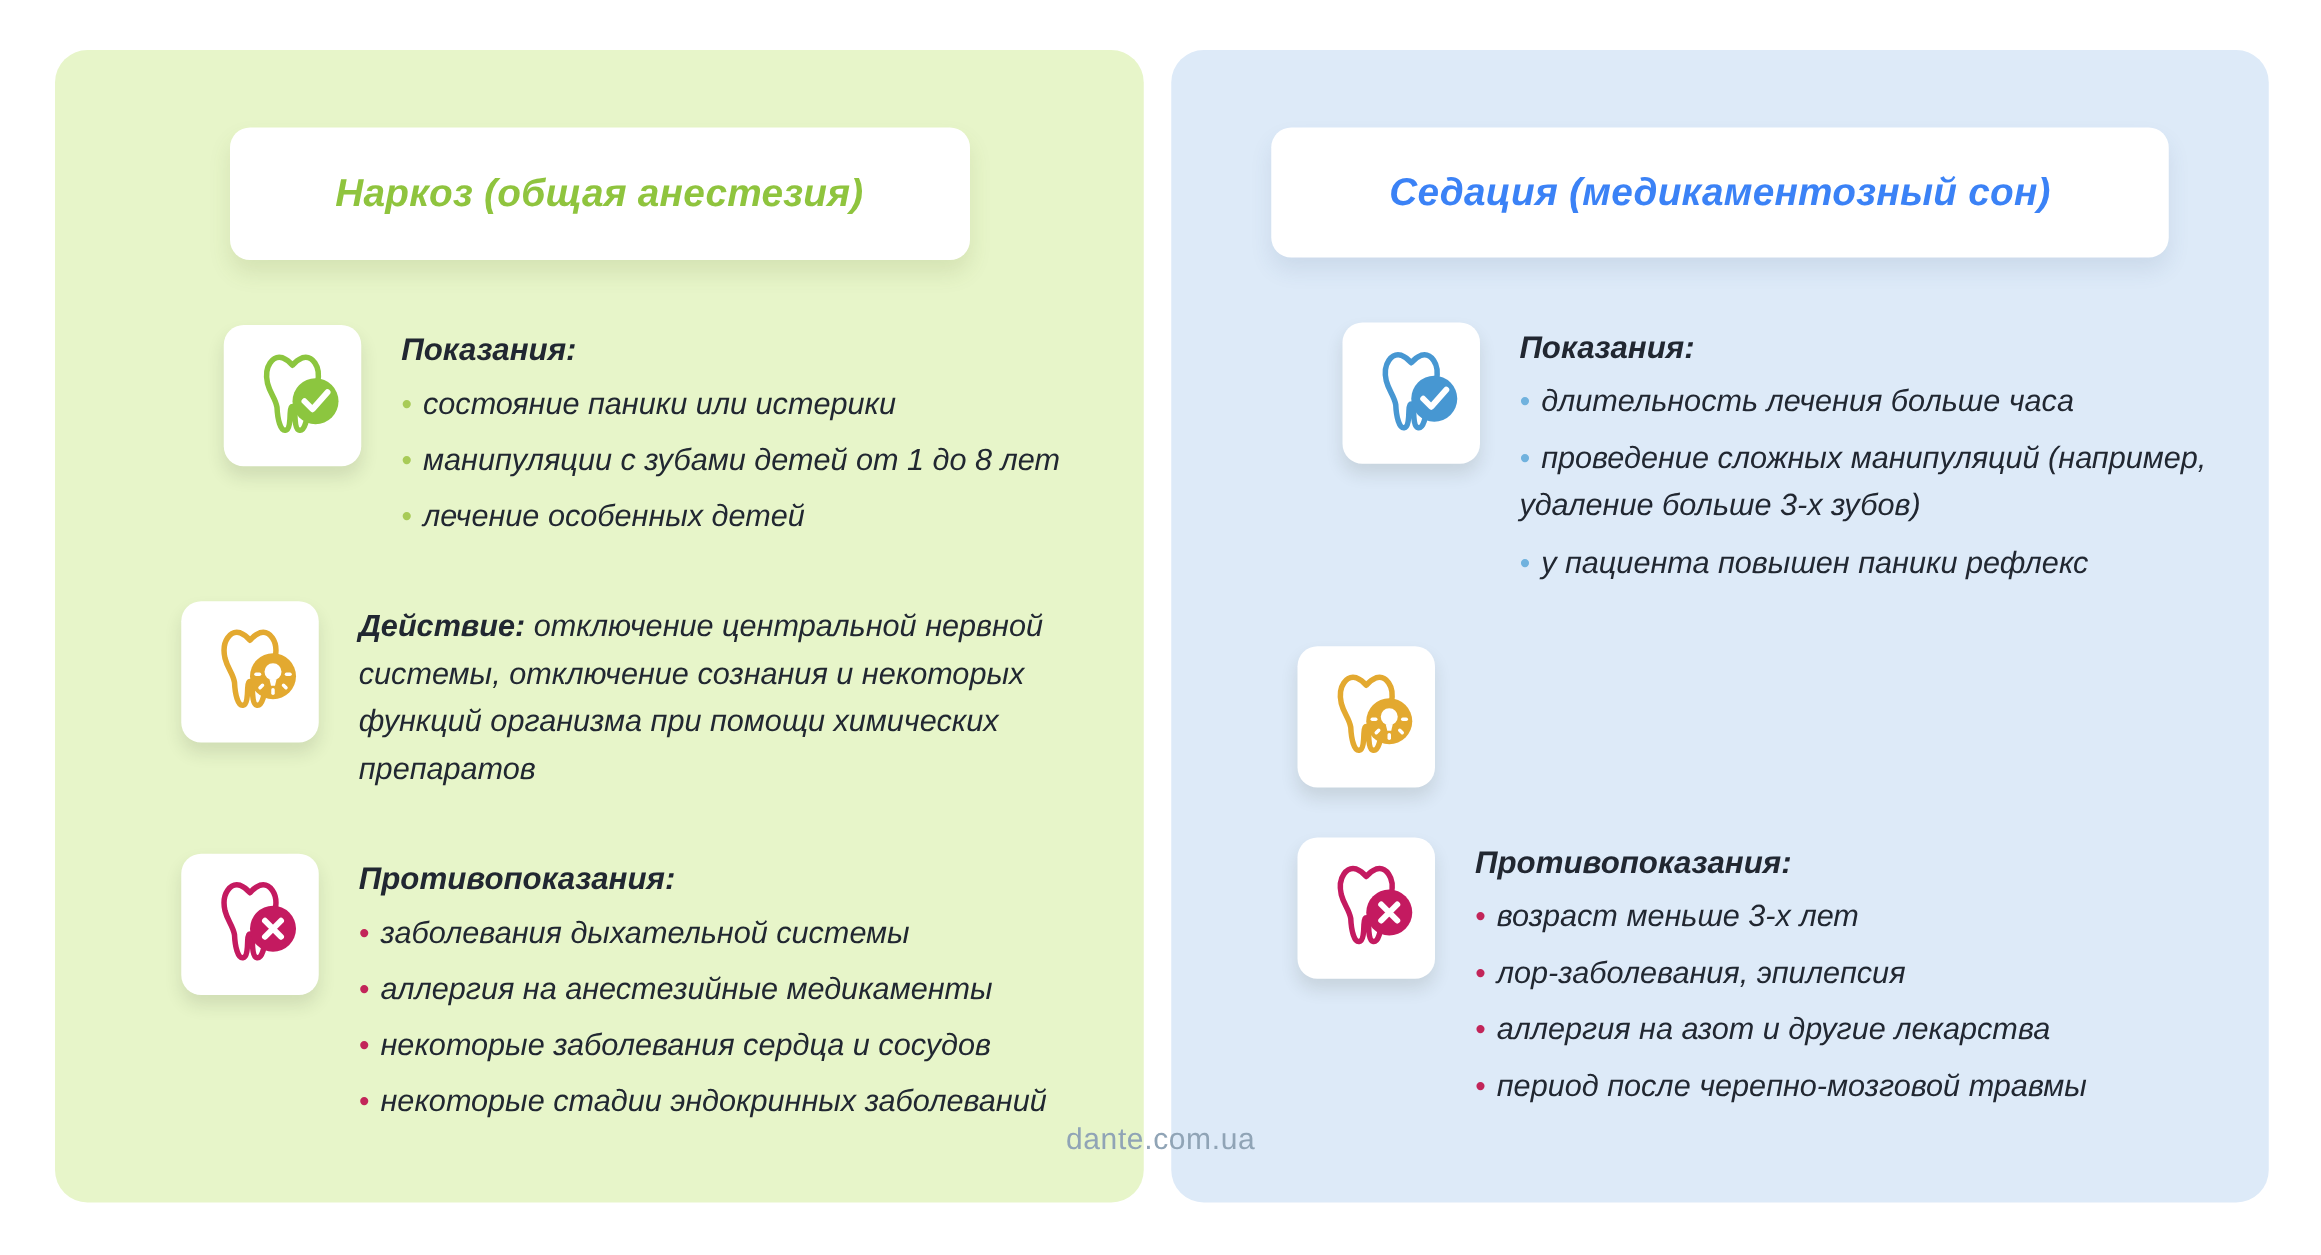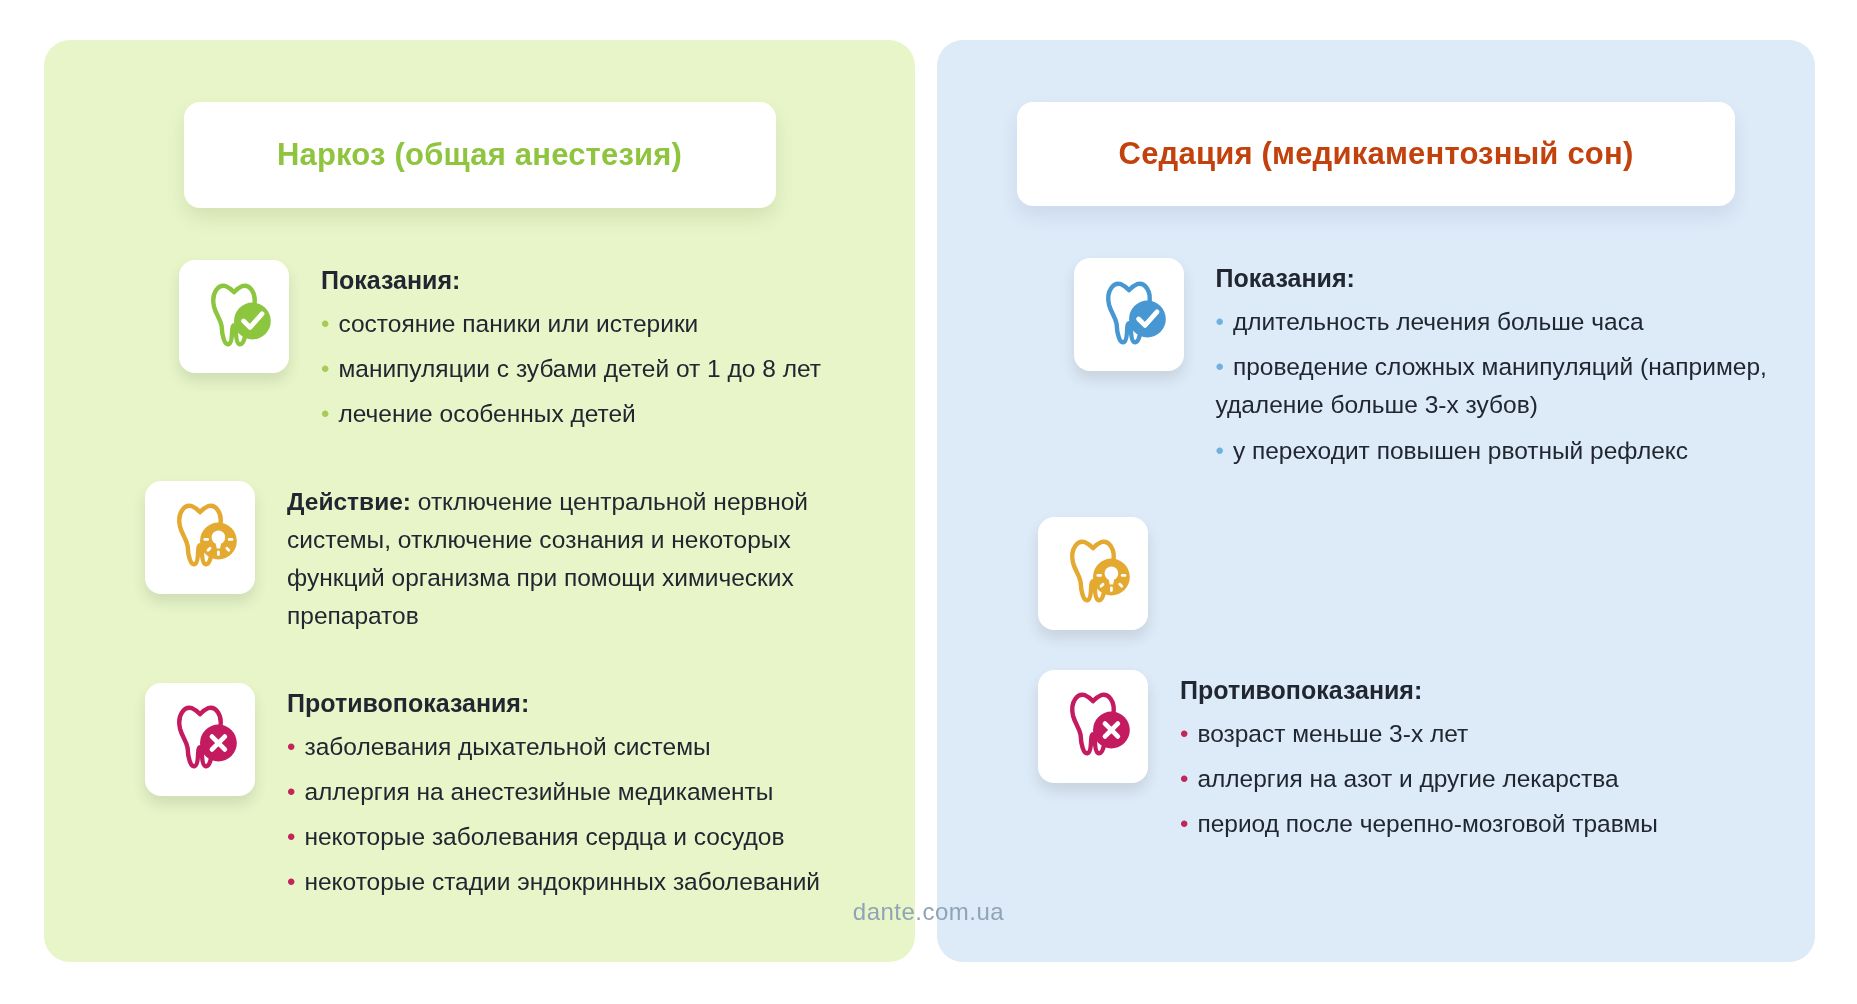--- a/index.html
+++ b/index.html
@@ -1,31 +1,31 @@
 <!DOCTYPE html>
 <html><head>
 <meta charset="utf-8">
 <style>
   * { margin:0; padding:0; box-sizing:border-box; }
   html,body { background:#ffffff; }
   body { font-family:"Liberation Sans","DejaVu Sans",sans-serif; }
   .stage { position:relative; width:1857px; height:1004px; background:#ffffff; overflow:hidden; }
 
-  .panel { position:absolute; top:40px; height:922px; border-radius:26px; }
+  .panel { position:absolute; top:40px; height:922px; border-radius:26px;font-style:italic; }
   .panel.left  { left:44px;  width:871px; background:#e7f5c9; }
   .panel.right { left:937px; width:878px; background:#ddeaf8; }
 
   .title-card { margin:62px auto 0; background:#ffffff; border-radius:16px;
                 display:flex; align-items:center; justify-content:center;
                 box-shadow:0 10px 18px rgba(60,80,40,0.10); }
   .panel.left  .title-card { width:592px; height:106px; box-shadow:0 10px 18px rgba(90,110,40,0.13); }
   .panel.right .title-card { width:718px; height:104px; box-shadow:0 10px 18px rgba(50,80,120,0.10); }
   .title-text { font-size:31px; font-weight:700; letter-spacing:0.2px; }
   .panel.left  .title-text { color:#8fc43e; }
-  .panel.right .title-text { color:#c2410c; }
+  .panel.right .title-text { color:#3b82f6; }
 
   .section { display:flex; align-items:flex-start; gap:32px; margin-left:101px; margin-top:40px; }
   .section.first { margin-top:52px;justify-content:center; }
 
   .icon-card { flex:none; width:110px; height:113px; background:#ffffff; border-radius:16px;
                display:flex; align-items:center; justify-content:center;
                box-shadow:0 8px 14px rgba(40,50,30,0.12); }
 
   .text-col { padding-top:2px; }
   .panel.left  .text-col { width:560px; }
@@ -124,21 +124,21 @@
         <svg class="tooth" width="88" height="88" viewBox="0 0 110 110">
           <path class="tooth-path stroke-blue" d="M30 42 C26 24 36 14 45 16.5 C50 18.5 52.5 21 55 24 C57.5 21 60 18.5 65 16.5 C74 14 84 24 80 42 C77.5 52 72 57 70.5 66 C70 78 67 90 62 89 C58 88.5 57.5 79 57.3 72 C57 63 53 63 52.7 72 C52.5 79 52 88.5 48 89 C43 90 40 78 39.5 66 C38 57 32.5 52 30 42 Z"></path>
           <circle class="fill-blue" cx="78" cy="60" r="23"></circle>
           <path class="glyph" d="M67 60 L75 68 L90 51"></path>
         </svg>
       </div>
       <div class="text-col">
         <div class="sec-heading">Показания:</div>
         <p><span class="dot blue">•</span><span>длительность лечения больше часа</span></p>
         <p><span class="dot blue">•</span><span>проведение сложных манипуляций (например, удаление больше 3-х зубов)</span></p>
-        <p><span class="dot blue">•</span><span>у переходит повышен рвотный рефлекс</span></p>
+        <p><span class="dot blue">•</span><span>у пациента повышен паники рефлекс</span></p>
       </div>
     </div>
 
     <div class="section">
       <div class="icon-card">
         <svg class="tooth" width="88" height="88" viewBox="0 0 110 110">
           <path class="tooth-path stroke-gold" d="M30 42 C26 24 36 14 45 16.5 C50 18.5 52.5 21 55 24 C57.5 21 60 18.5 65 16.5 C74 14 84 24 80 42 C77.5 52 72 57 70.5 66 C70 78 67 90 62 89 C58 88.5 57.5 79 57.3 72 C57 63 53 63 52.7 72 C52.5 79 52 88.5 48 89 C43 90 40 78 39.5 66 C38 57 32.5 52 30 42 Z"></path>
           <circle class="fill-gold" cx="78" cy="60" r="23"></circle>
           <circle fill="#ffffff" cx="78" cy="55.5" r="8.5"></circle>
           <path fill="#ffffff" d="M74.5 63 L81.5 63 L80 69.5 L76 69.5 Z"></path>
@@ -155,20 +155,21 @@
       <div class="icon-card">
         <svg class="tooth" width="88" height="88" viewBox="0 0 110 110">
           <path class="tooth-path stroke-crimson" d="M30 42 C26 24 36 14 45 16.5 C50 18.5 52.5 21 55 24 C57.5 21 60 18.5 65 16.5 C74 14 84 24 80 42 C77.5 52 72 57 70.5 66 C70 78 67 90 62 89 C58 88.5 57.5 79 57.3 72 C57 63 53 63 52.7 72 C52.5 79 52 88.5 48 89 C43 90 40 78 39.5 66 C38 57 32.5 52 30 42 Z"></path>
           <circle class="fill-crimson" cx="78" cy="60" r="23"></circle>
           <path class="glyph" d="M70 52 L86 68 M86 52 L70 68"></path>
         </svg>
       </div>
       <div class="text-col">
         <div class="sec-heading">Противопоказания:</div>
         <p><span class="dot crimson">•</span><span>возраст меньше 3-х лет</span></p>
+        <p><span class="dot crimson">•</span><span>лор-заболевания, эпилепсия</span></p>
         <p><span class="dot crimson">•</span><span>аллергия на азот и другие лекарства</span></p>
         <p><span class="dot crimson">•</span><span>период после черепно-мозговой травмы</span></p>
       </div>
     </div>
   </div>
 
   <div class="watermark">dante.com.ua</div>
 </div>
 
 </body></html>

